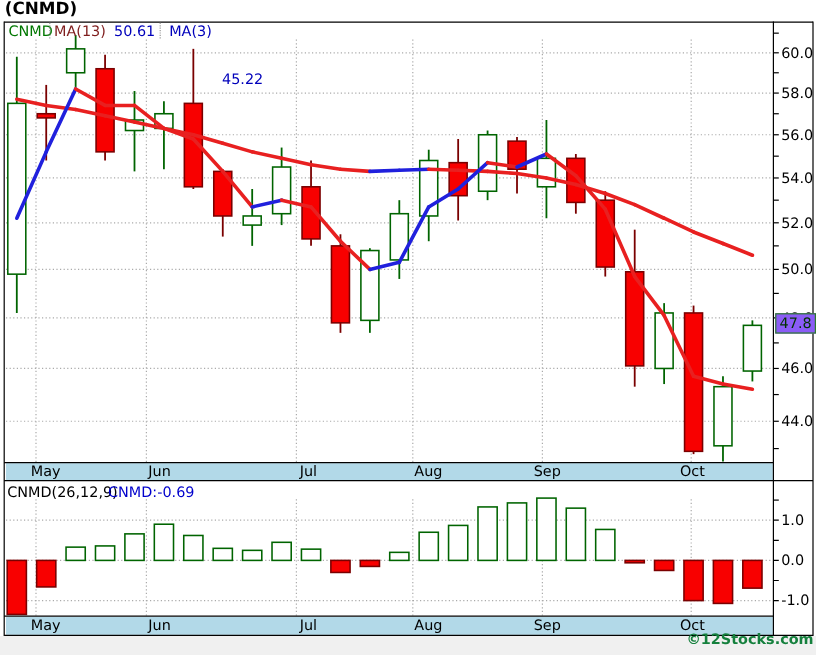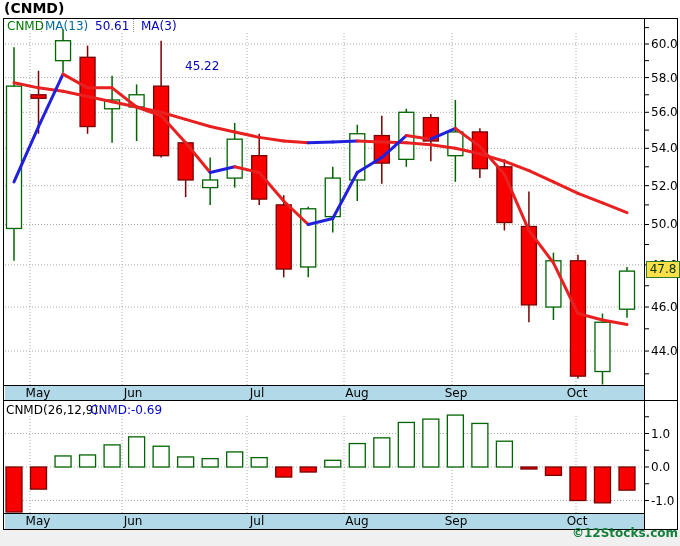--- a/index.html
+++ b/index.html
@@ -3,28 +3,28 @@
 <meta charset="utf-8">
 <style>
   html,body{margin:0;padding:0;background:#ffffff;}
   #stage{position:relative;width:680px;height:546px;background:#ffffff;overflow:hidden;
          font-family:"DejaVu Sans",sans-serif;}
   #chart-svg{position:absolute;left:0;top:0;}
   .abs{position:absolute;white-space:nowrap;}
   #page-title{left:4px;top:0px;font-size:14px;font-weight:bold;color:#000;}
   .legend-item{font-size:12px;letter-spacing:0px;}
   #sym{left:7px;top:19px;color:#007700;}
-  #ma13l{left:45px;top:19px;color:#0369a1;}
+  #ma13l{left:45px;top:19px;color:#7f1d1d;}
   #ma13v{left:95px;top:19px;color:#0000bb;}
   #ma3l{left:141px;top:19px;color:#0000bb;}
   #ma3v{left:185px;top:19px;color:#0000bb;margin-top:40px;}
   .vsep{position:absolute;top:19px;height:13px;width:0;border-left:1px dotted #999;}
   #macd-label{left:6px;top:403px;color:#000;font-size:12px;}
   #macd-value{left:90px;top:403px;color:#0000cc;font-size:12px;}
-  #price-tag{left:646px;top:261px;width:32px;height:15px;background:#fde047;
+  #price-tag{left:646px;top:261px;width:32px;height:15px;background:#8b5cf6;
              border:1px solid #2d7a2d;color:#003300;font-size:12px;line-height:15px;
              text-align:center;}
   #bottom-strip{left:0;top:530px;width:680px;height:16px;background:#f0f0f0;}
   #copyright{right:2px;top:526px;font-size:12px;font-weight:bold;color:#15803d;}
   text.lbl{font-family:"DejaVu Sans",sans-serif;font-size:12px;fill:#000;}
   text.mlbl{font-family:"DejaVu Sans",sans-serif;font-size:12px;fill:#000;text-anchor:middle;}
 </style>
 </head>
 <body>
 

